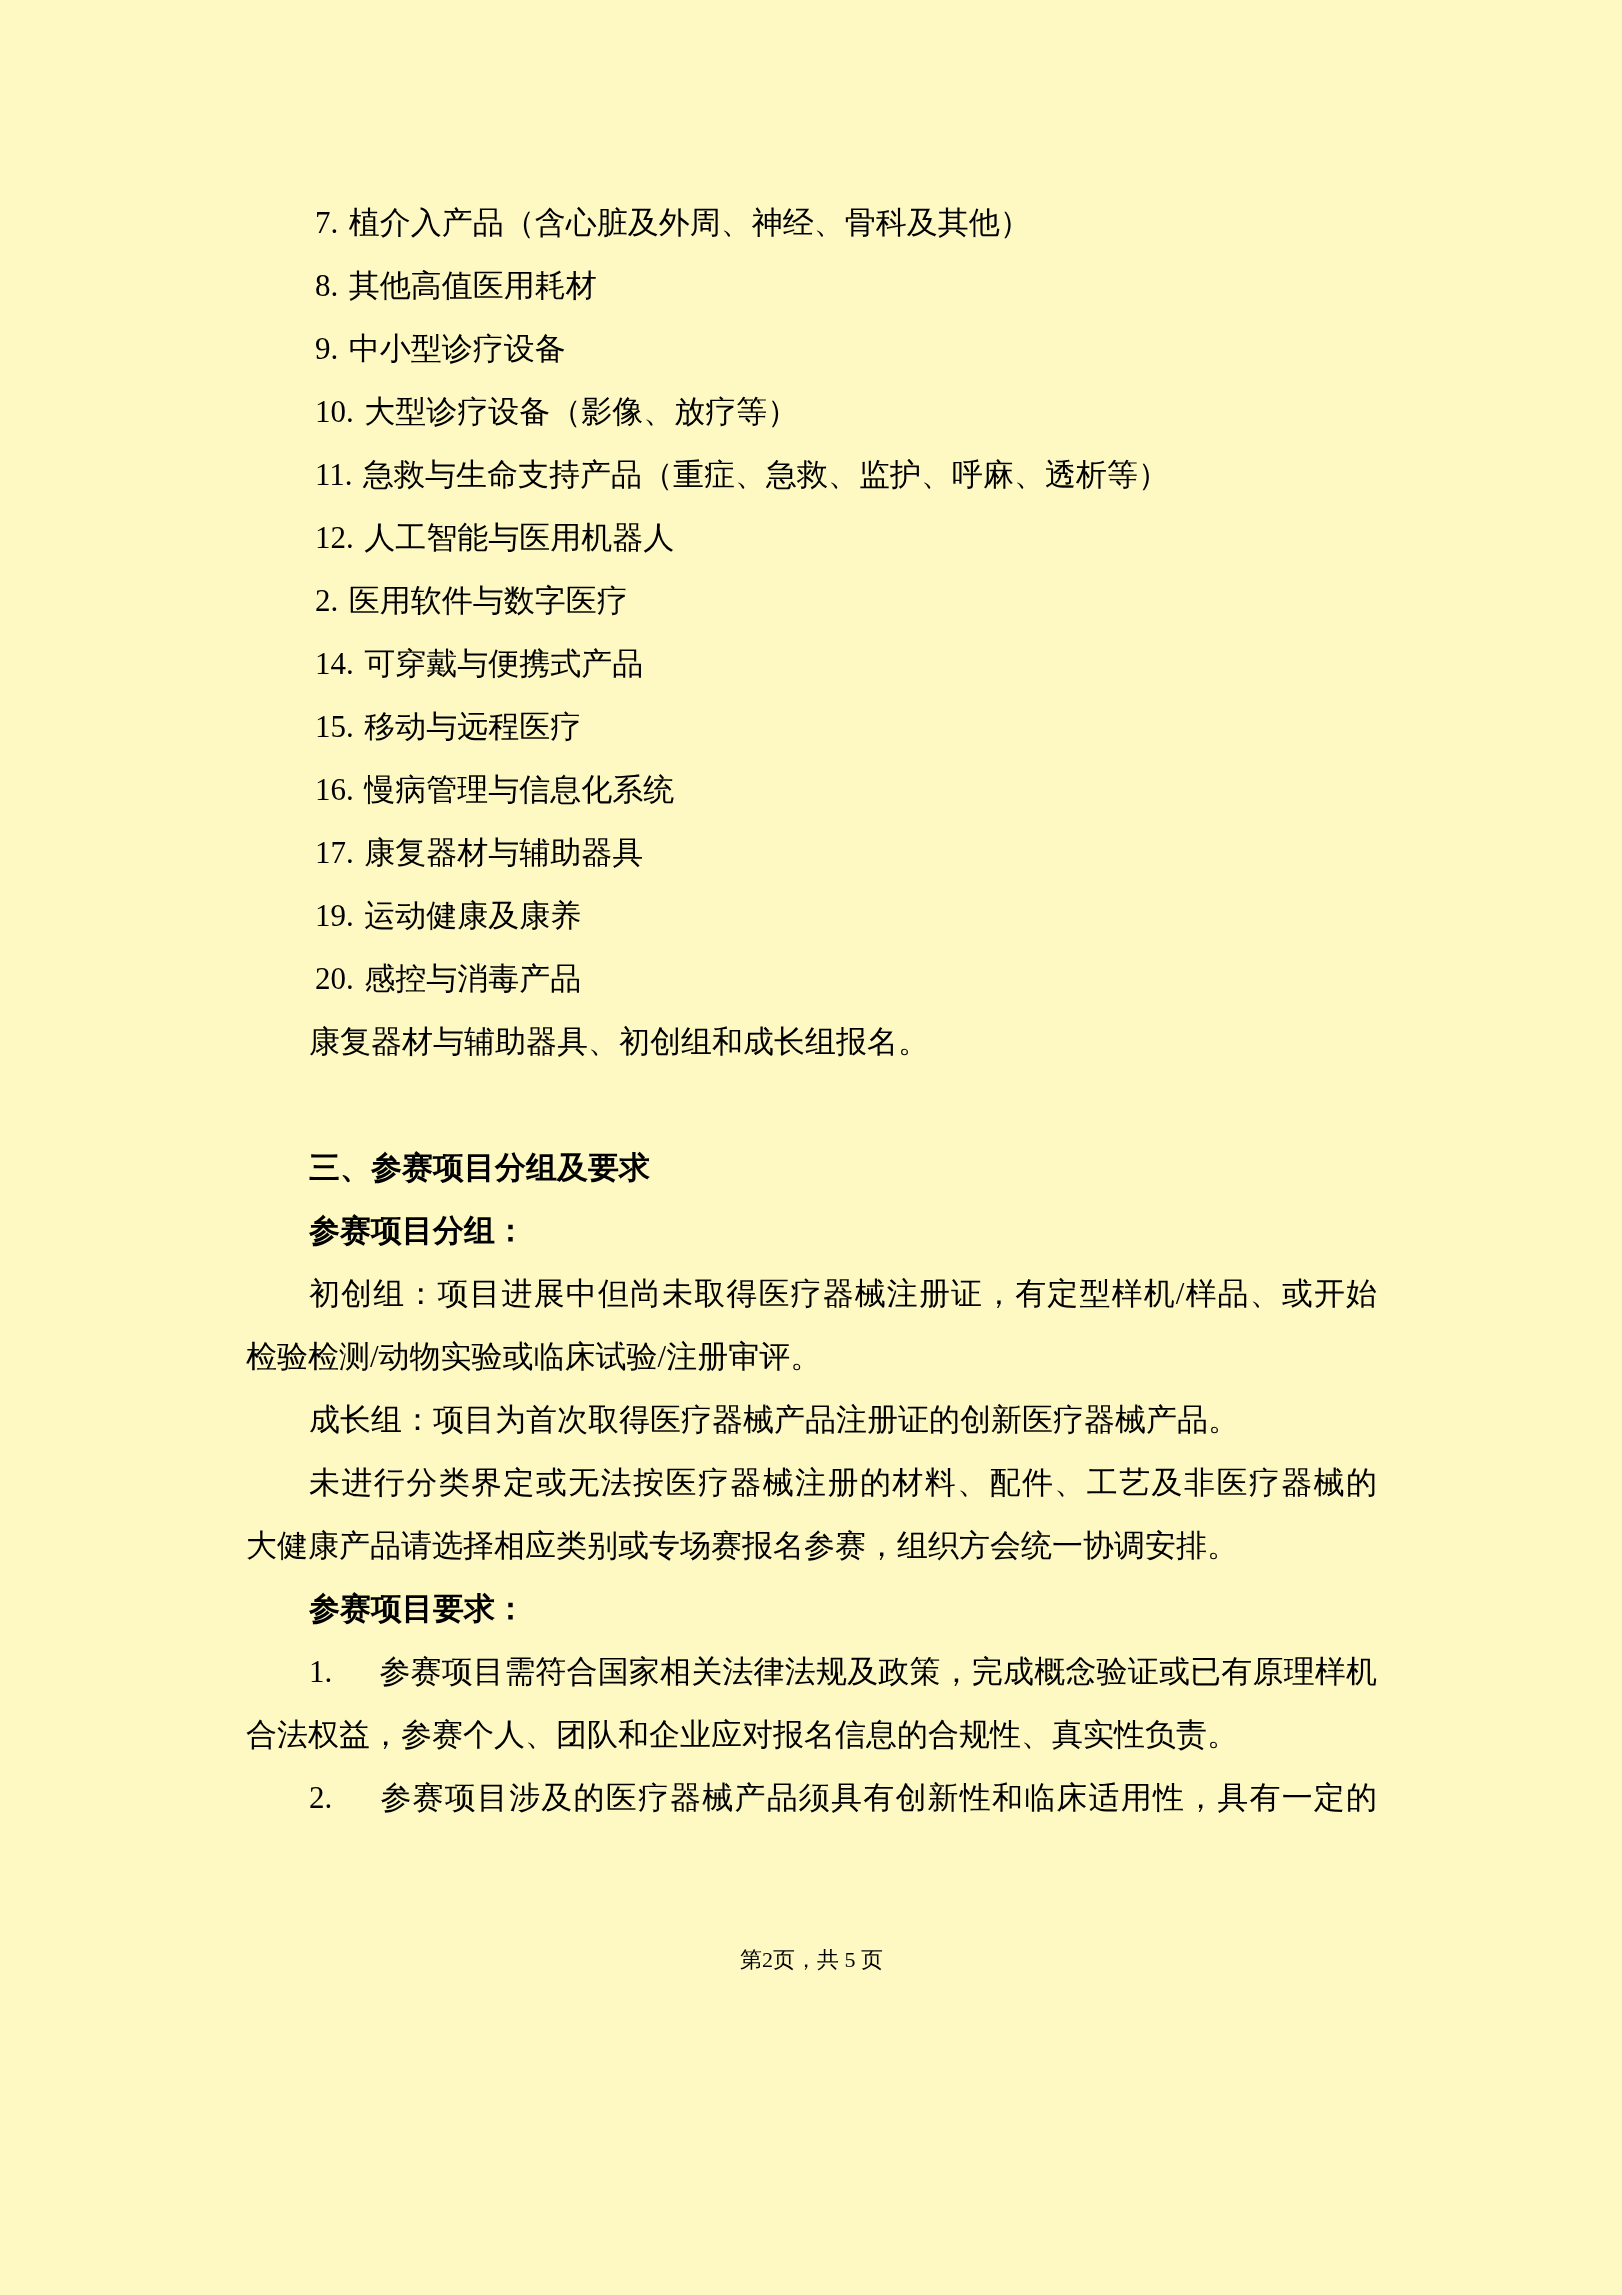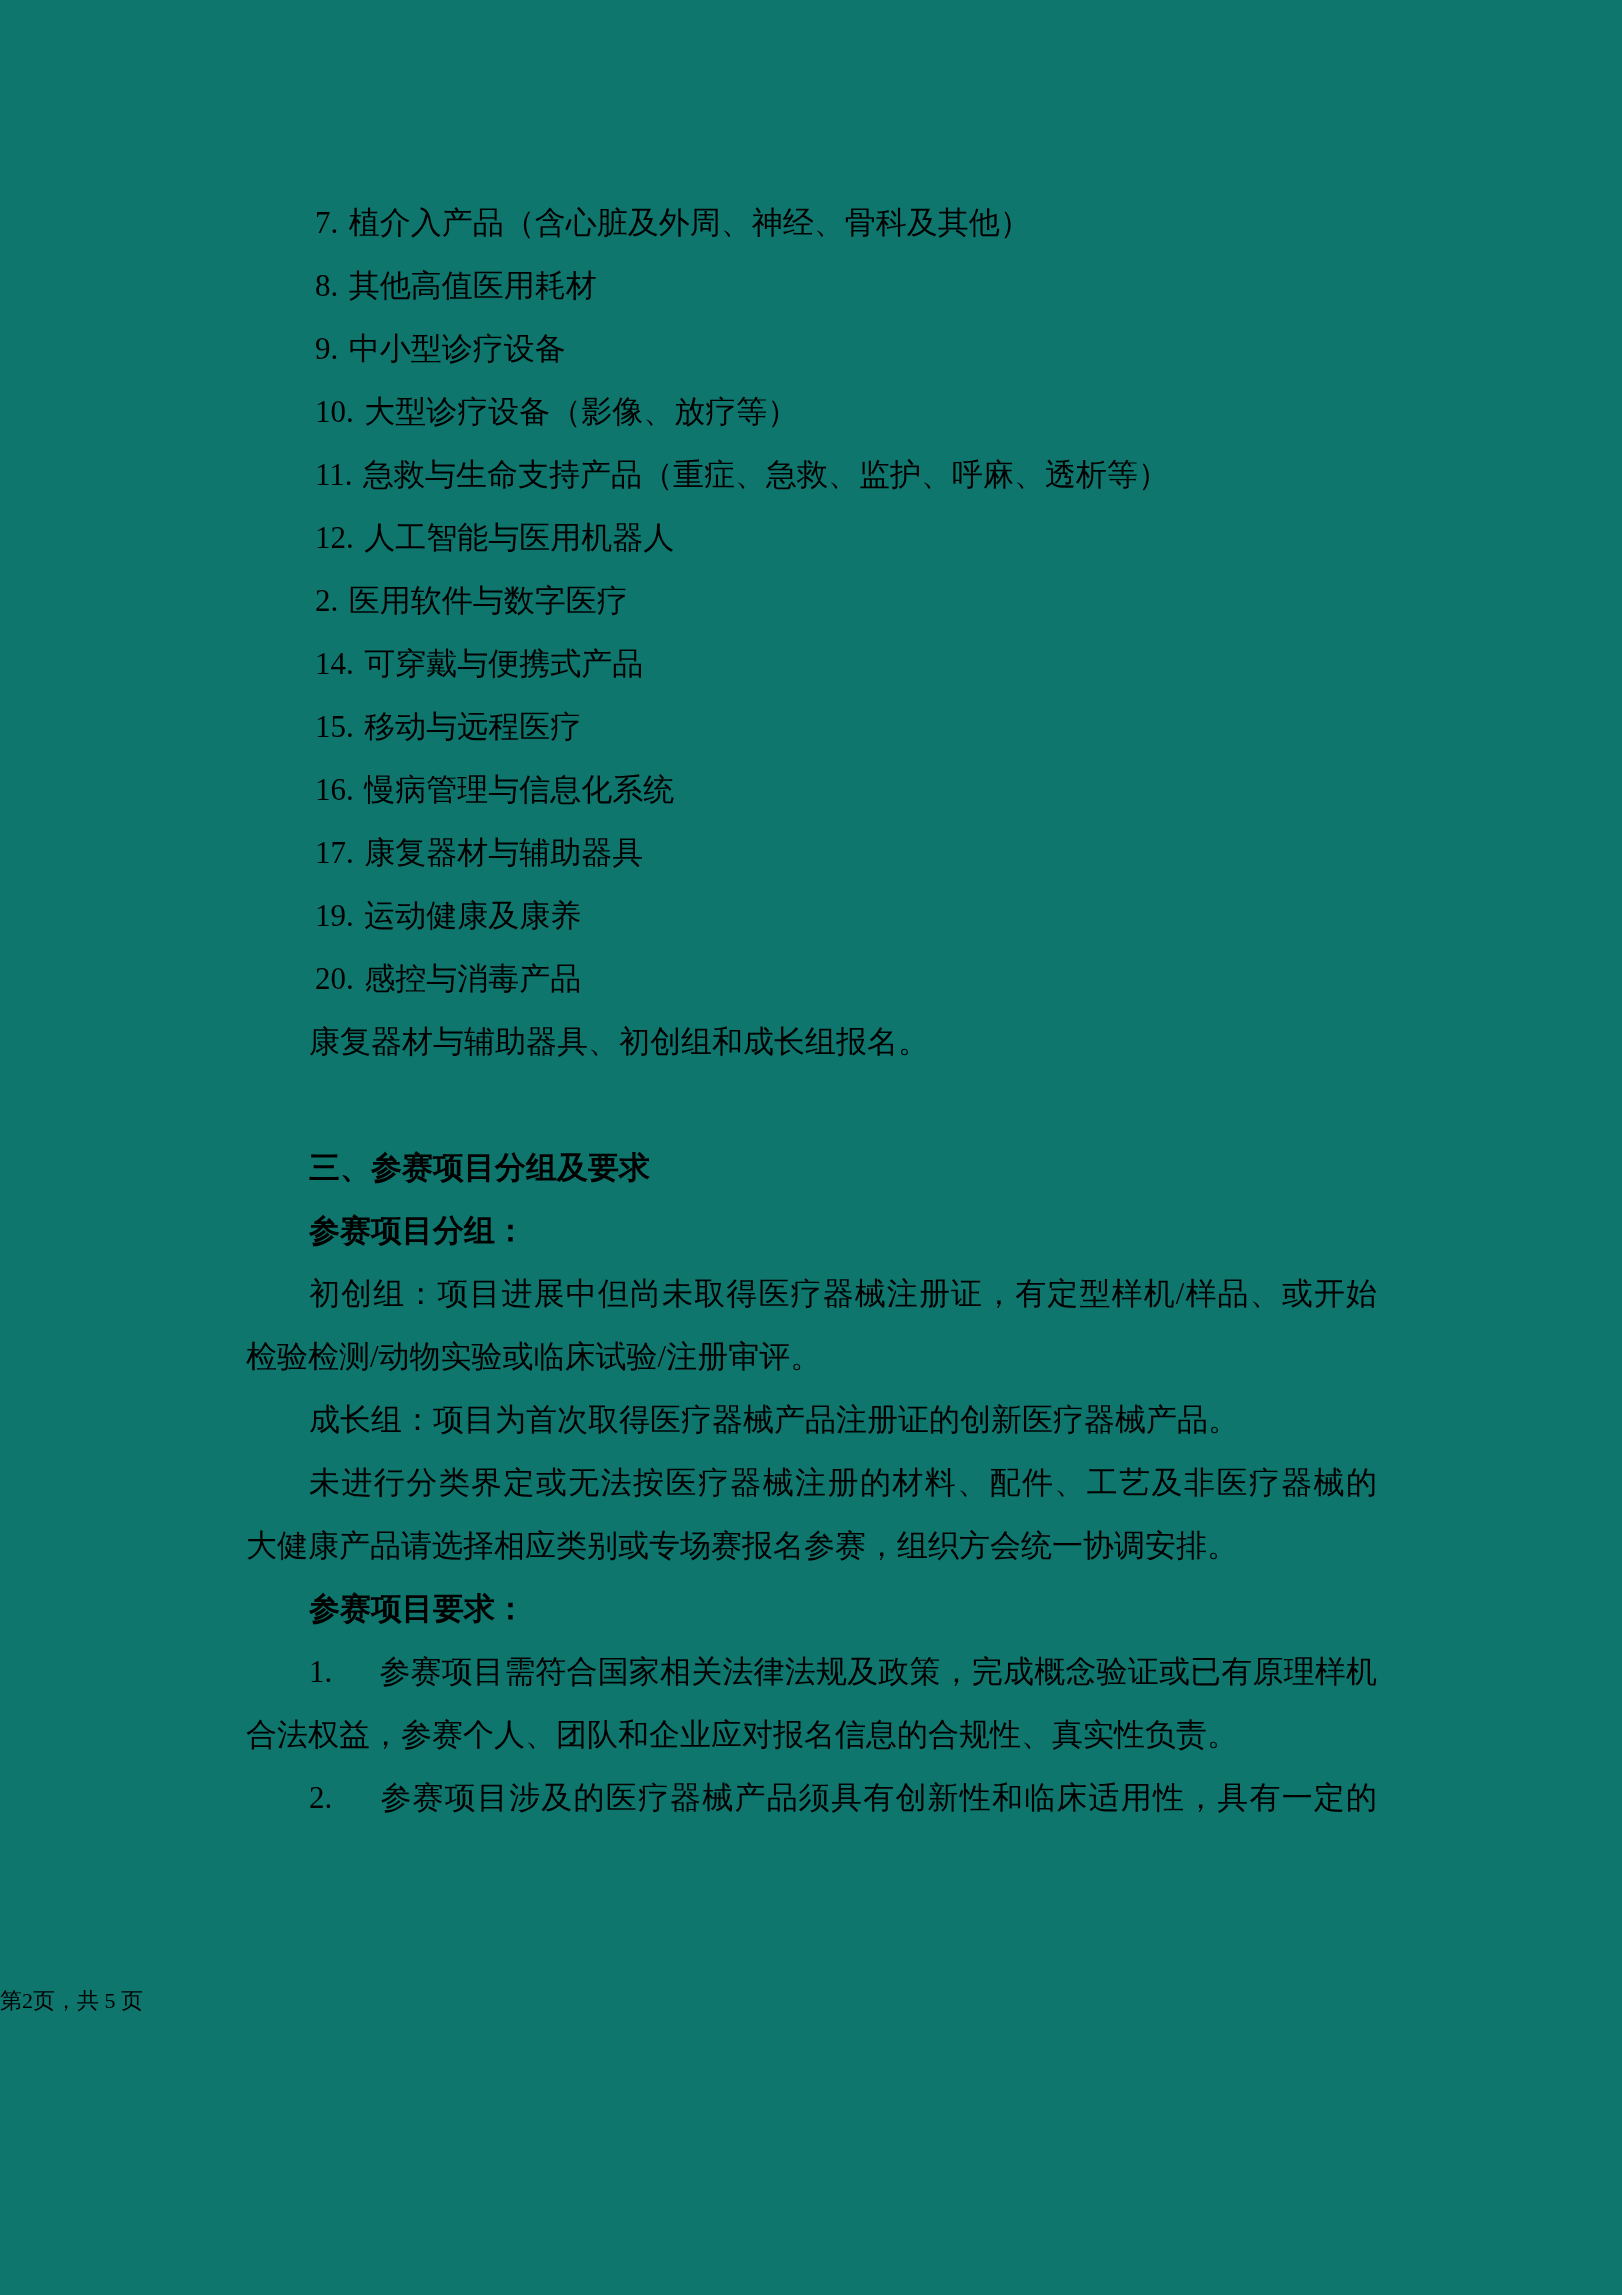--- a/index.html
+++ b/index.html
@@ -1,20 +1,20 @@
 <!DOCTYPE html>
 <html style="font-size:10.5px"><head>
 <meta charset="utf-8">
 <style>
   html,body { margin:0; padding:0; background:#ffffff; }
   .page {
     position:relative;
     width:1623px;
     height:2295px;
-    background:#0f766e;
+    background:#fef9c3;
     color:#000000;
     font-family:"Liberation Serif","DejaVu Serif",serif;
     overflow:hidden;
   }
   .content { padding:191px 246px 0 246px; }
   .line {
     font-size:31px;
     line-height:63px;
     min-height:63px;
     white-space:nowrap;
@@ -29,22 +29,22 @@
   .req .num { margin-right:47px; }
   .indent { text-indent:63px; }
   .heading {
     font-weight:bold;
     font-family:"Liberation Sans","DejaVu Sans",sans-serif;
   }
   .blank { height:63px; }
   .footer {
     position:absolute;
     left:0; right:0;
-    top:1981px;
-    text-align:left;
+    top:1940px;
+    text-align:center;
     font-size:22px;
     line-height:39px;
   }
 </style>
 </head>
 <body>
 
 <div class="page">
   <div class="content">
 

